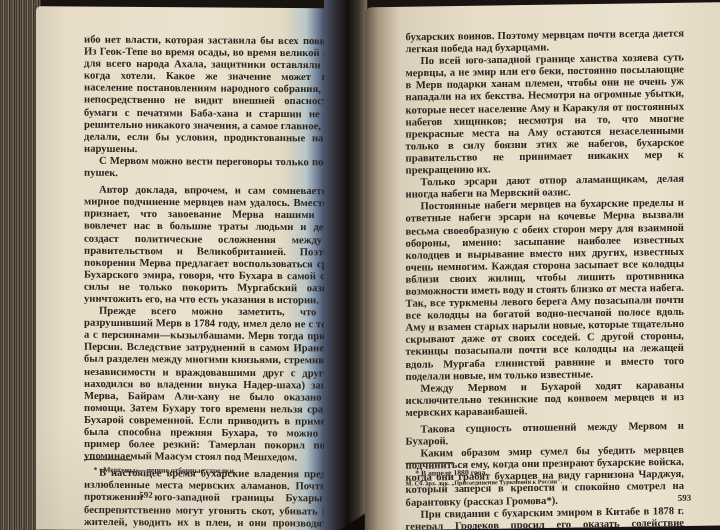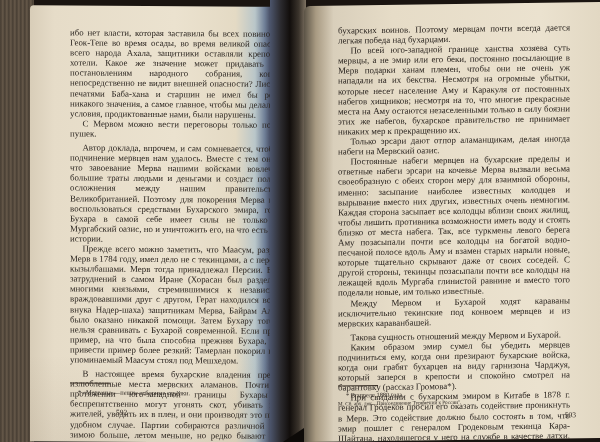--- a/index.html
+++ b/index.html
@@ -1,21 +1,21 @@
 <!DOCTYPE html>
 <html><head>
 <meta charset="utf-8">
 <style>
   html, body { margin: 0; padding: 0; }
   body {
     width: 600px; height: 442px; overflow: hidden; position: relative;
     background: #1a1410;
     font-family: "Liberation Serif", "DejaVu Serif", serif;
   }
-  .book { position: absolute; inset: 0; }
+  .book { position: absolute; inset: 0; font-weight: bold; }
   
   .edge-stack {
     position: absolute; left: 0; top: 0; width: 34px; height: 442px;
     background: repeating-linear-gradient(90deg,#2b241d 0px,#6c5f50 1px,#3a3027 2px,#8a7a66 3px,#2e261f 4px);
   }
   .page {
     position: absolute; top: 6px; height: 436px; overflow: hidden;
     color: #2b2520;
   }
   .page-left {

